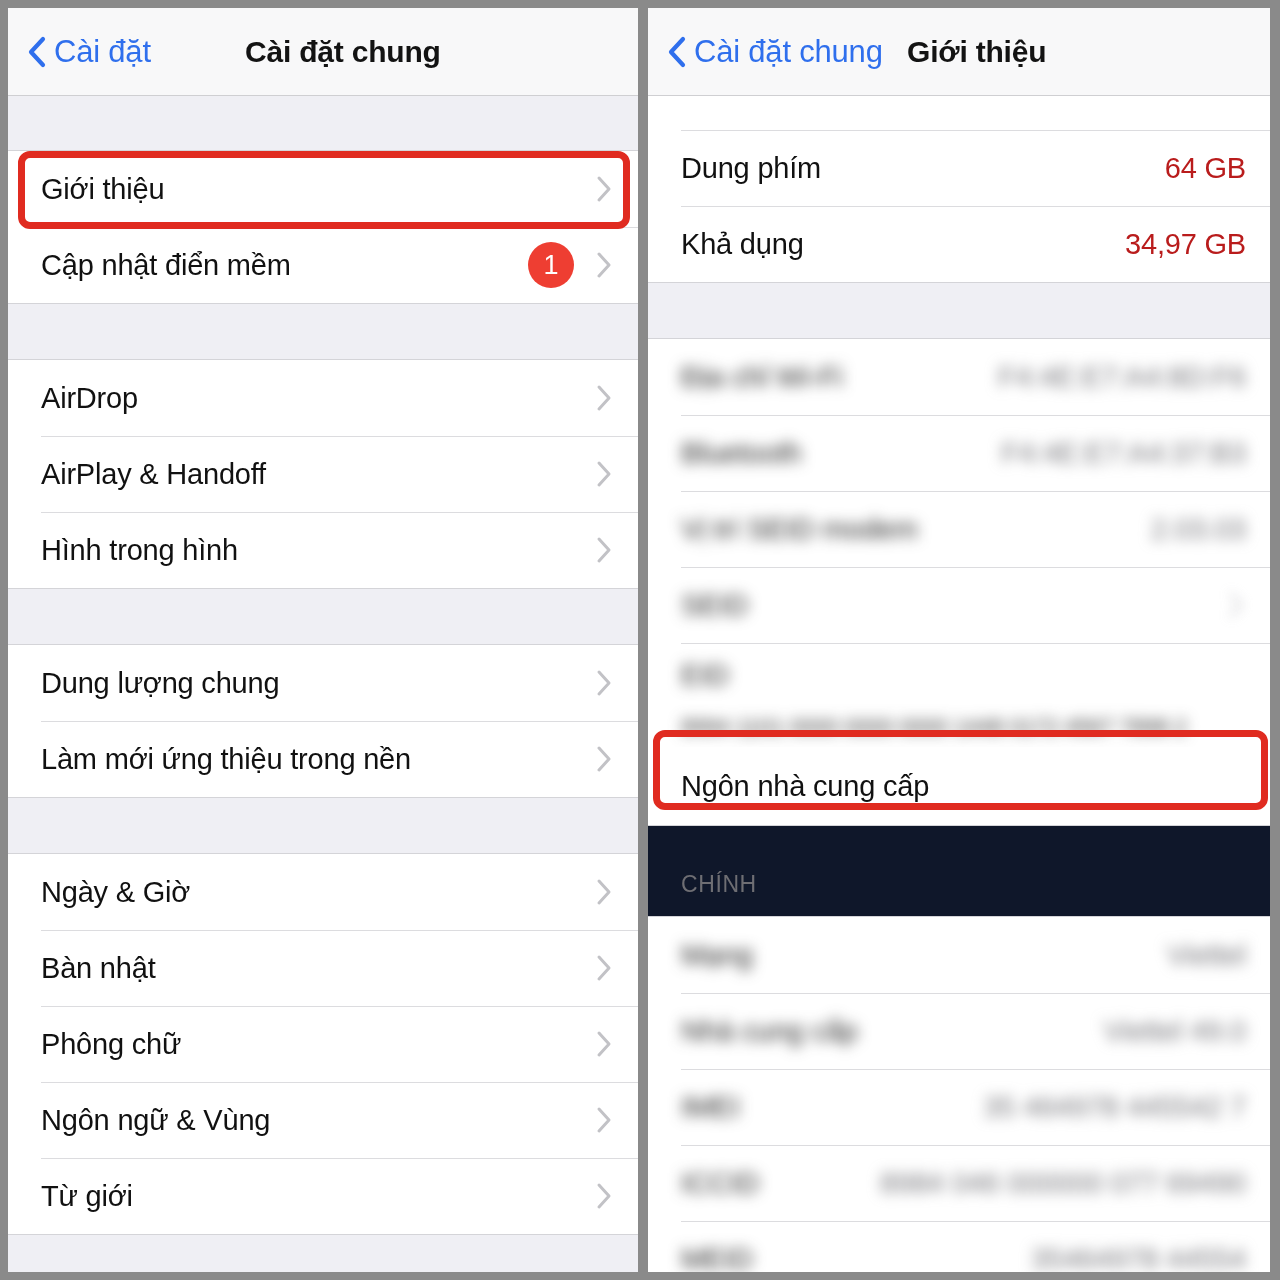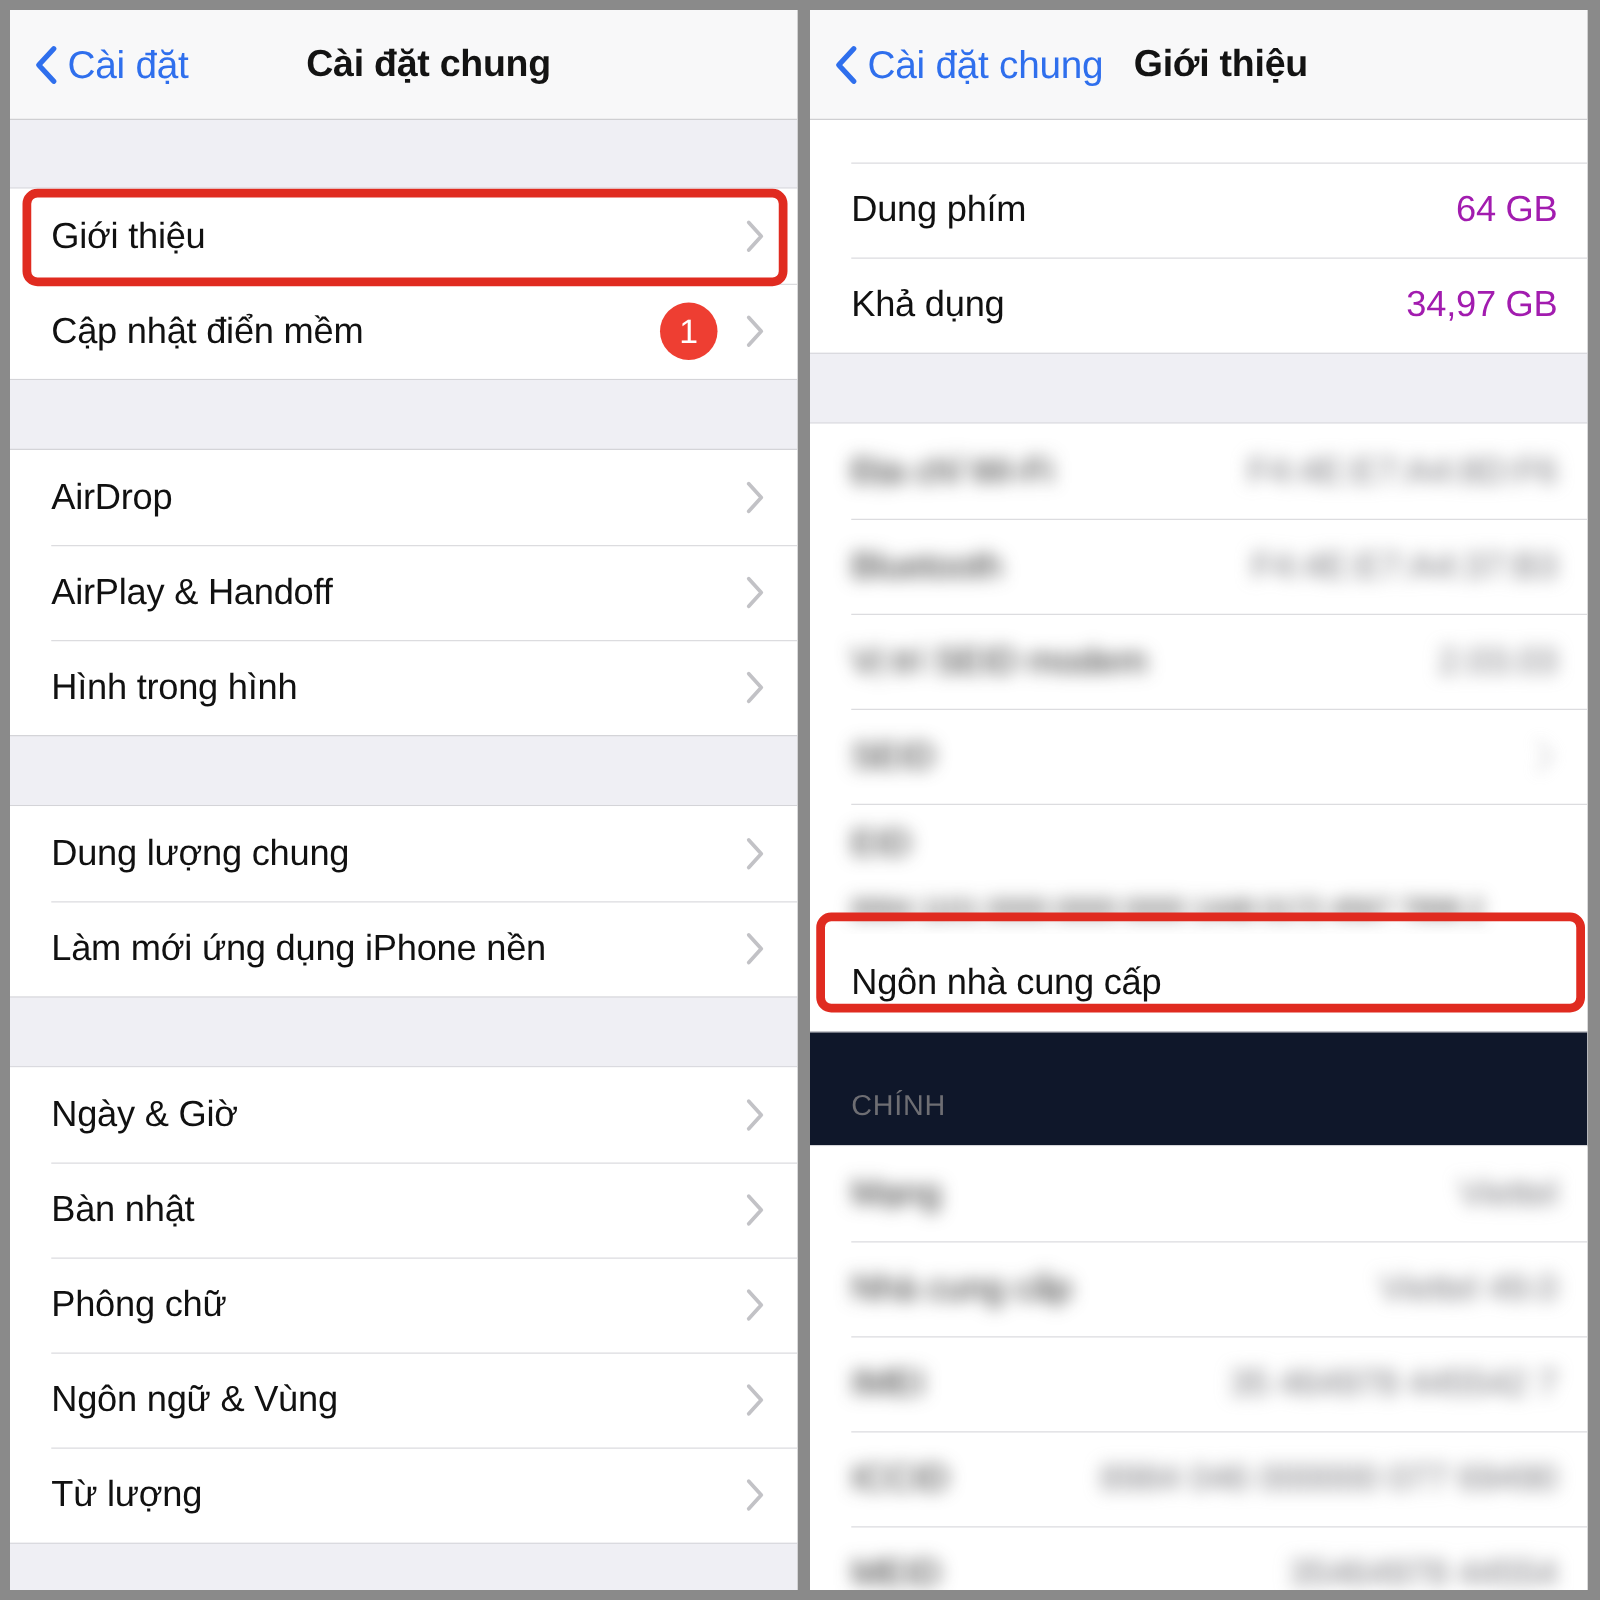--- a/index.html
+++ b/index.html
@@ -122,21 +122,21 @@
   }
   .row-label {
     font-size: 29px;
     color: #111111;
     letter-spacing: -0.2px;
     white-space: nowrap;
   }
   .row-spacer { flex: 1 1 auto; }
   .row-value {
     font-size: 29px;
-    color: #a21caf;
+    color: #b91c1c;
     letter-spacing: -0.2px;
     white-space: nowrap;
     margin-right: 6px;
   }
   .chevron {
     width: 16px;
     height: 28px;
     flex: 0 0 auto;
     margin-left: 10px;
     margin-right: 8px;
@@ -271,21 +271,21 @@
 
       <div class="group">
         <div class="row">
           <span class="row-label">Dung lượng chung</span>
           <span class="row-spacer"></span>
           <svg class="chevron" viewBox="0 0 16 28">
             <polyline points="3,3 13,14 3,25" fill="none" stroke="#c2c2c6" stroke-width="3" stroke-linecap="round" stroke-linejoin="round"></polyline>
           </svg>
         </div>
         <div class="row">
-          <span class="row-label">Làm mới ứng dụng iPhone nền</span>
+          <span class="row-label">Làm mới ứng thiệu trong nền</span>
           <span class="row-spacer"></span>
           <svg class="chevron" viewBox="0 0 16 28">
             <polyline points="3,3 13,14 3,25" fill="none" stroke="#c2c2c6" stroke-width="3" stroke-linecap="round" stroke-linejoin="round"></polyline>
           </svg>
         </div>
       </div>
 
       <div class="gap" style="height:57px"></div>
 
       <div class="group">
@@ -311,21 +311,21 @@
           </svg>
         </div>
         <div class="row">
           <span class="row-label">Ngôn ngữ &amp; Vùng</span>
           <span class="row-spacer"></span>
           <svg class="chevron" viewBox="0 0 16 28">
             <polyline points="3,3 13,14 3,25" fill="none" stroke="#c2c2c6" stroke-width="3" stroke-linecap="round" stroke-linejoin="round"></polyline>
           </svg>
         </div>
         <div class="row">
-          <span class="row-label">Từ lượng</span>
+          <span class="row-label">Từ giới</span>
           <span class="row-spacer"></span>
           <svg class="chevron" viewBox="0 0 16 28">
             <polyline points="3,3 13,14 3,25" fill="none" stroke="#c2c2c6" stroke-width="3" stroke-linecap="round" stroke-linejoin="round"></polyline>
           </svg>
         </div>
       </div>
 
       <div class="gap" style="height:80px"></div>
     </div>
 

